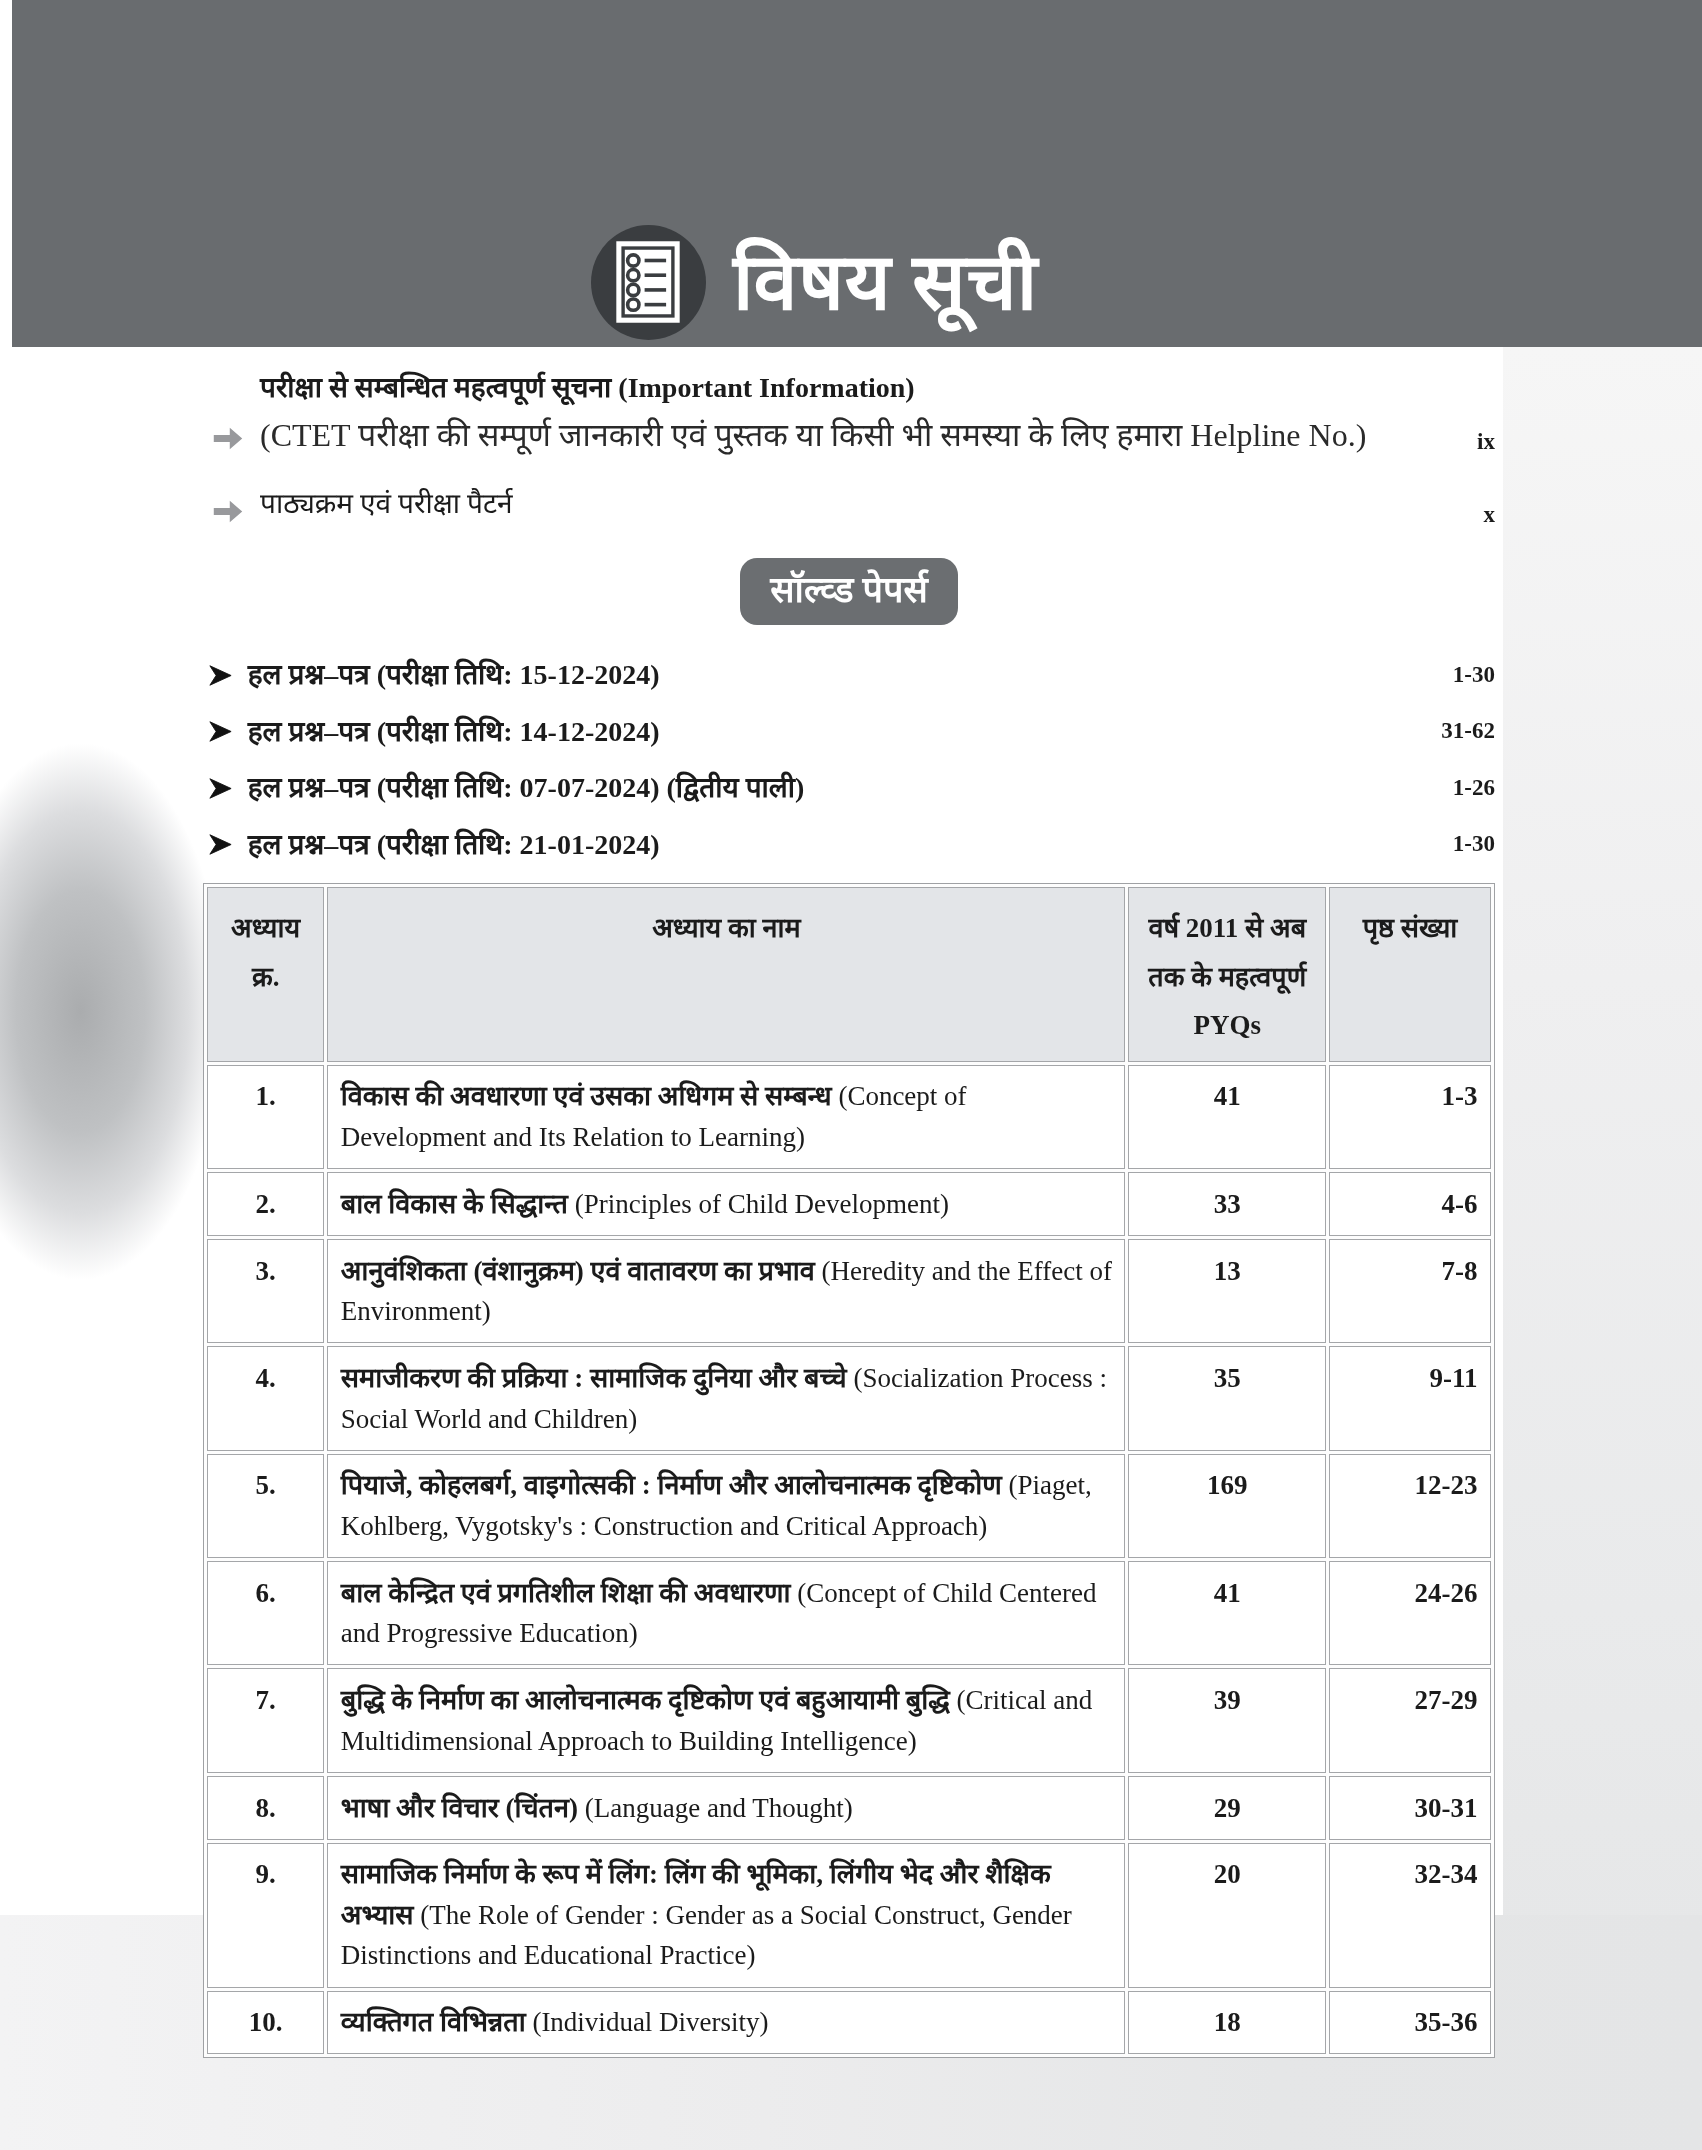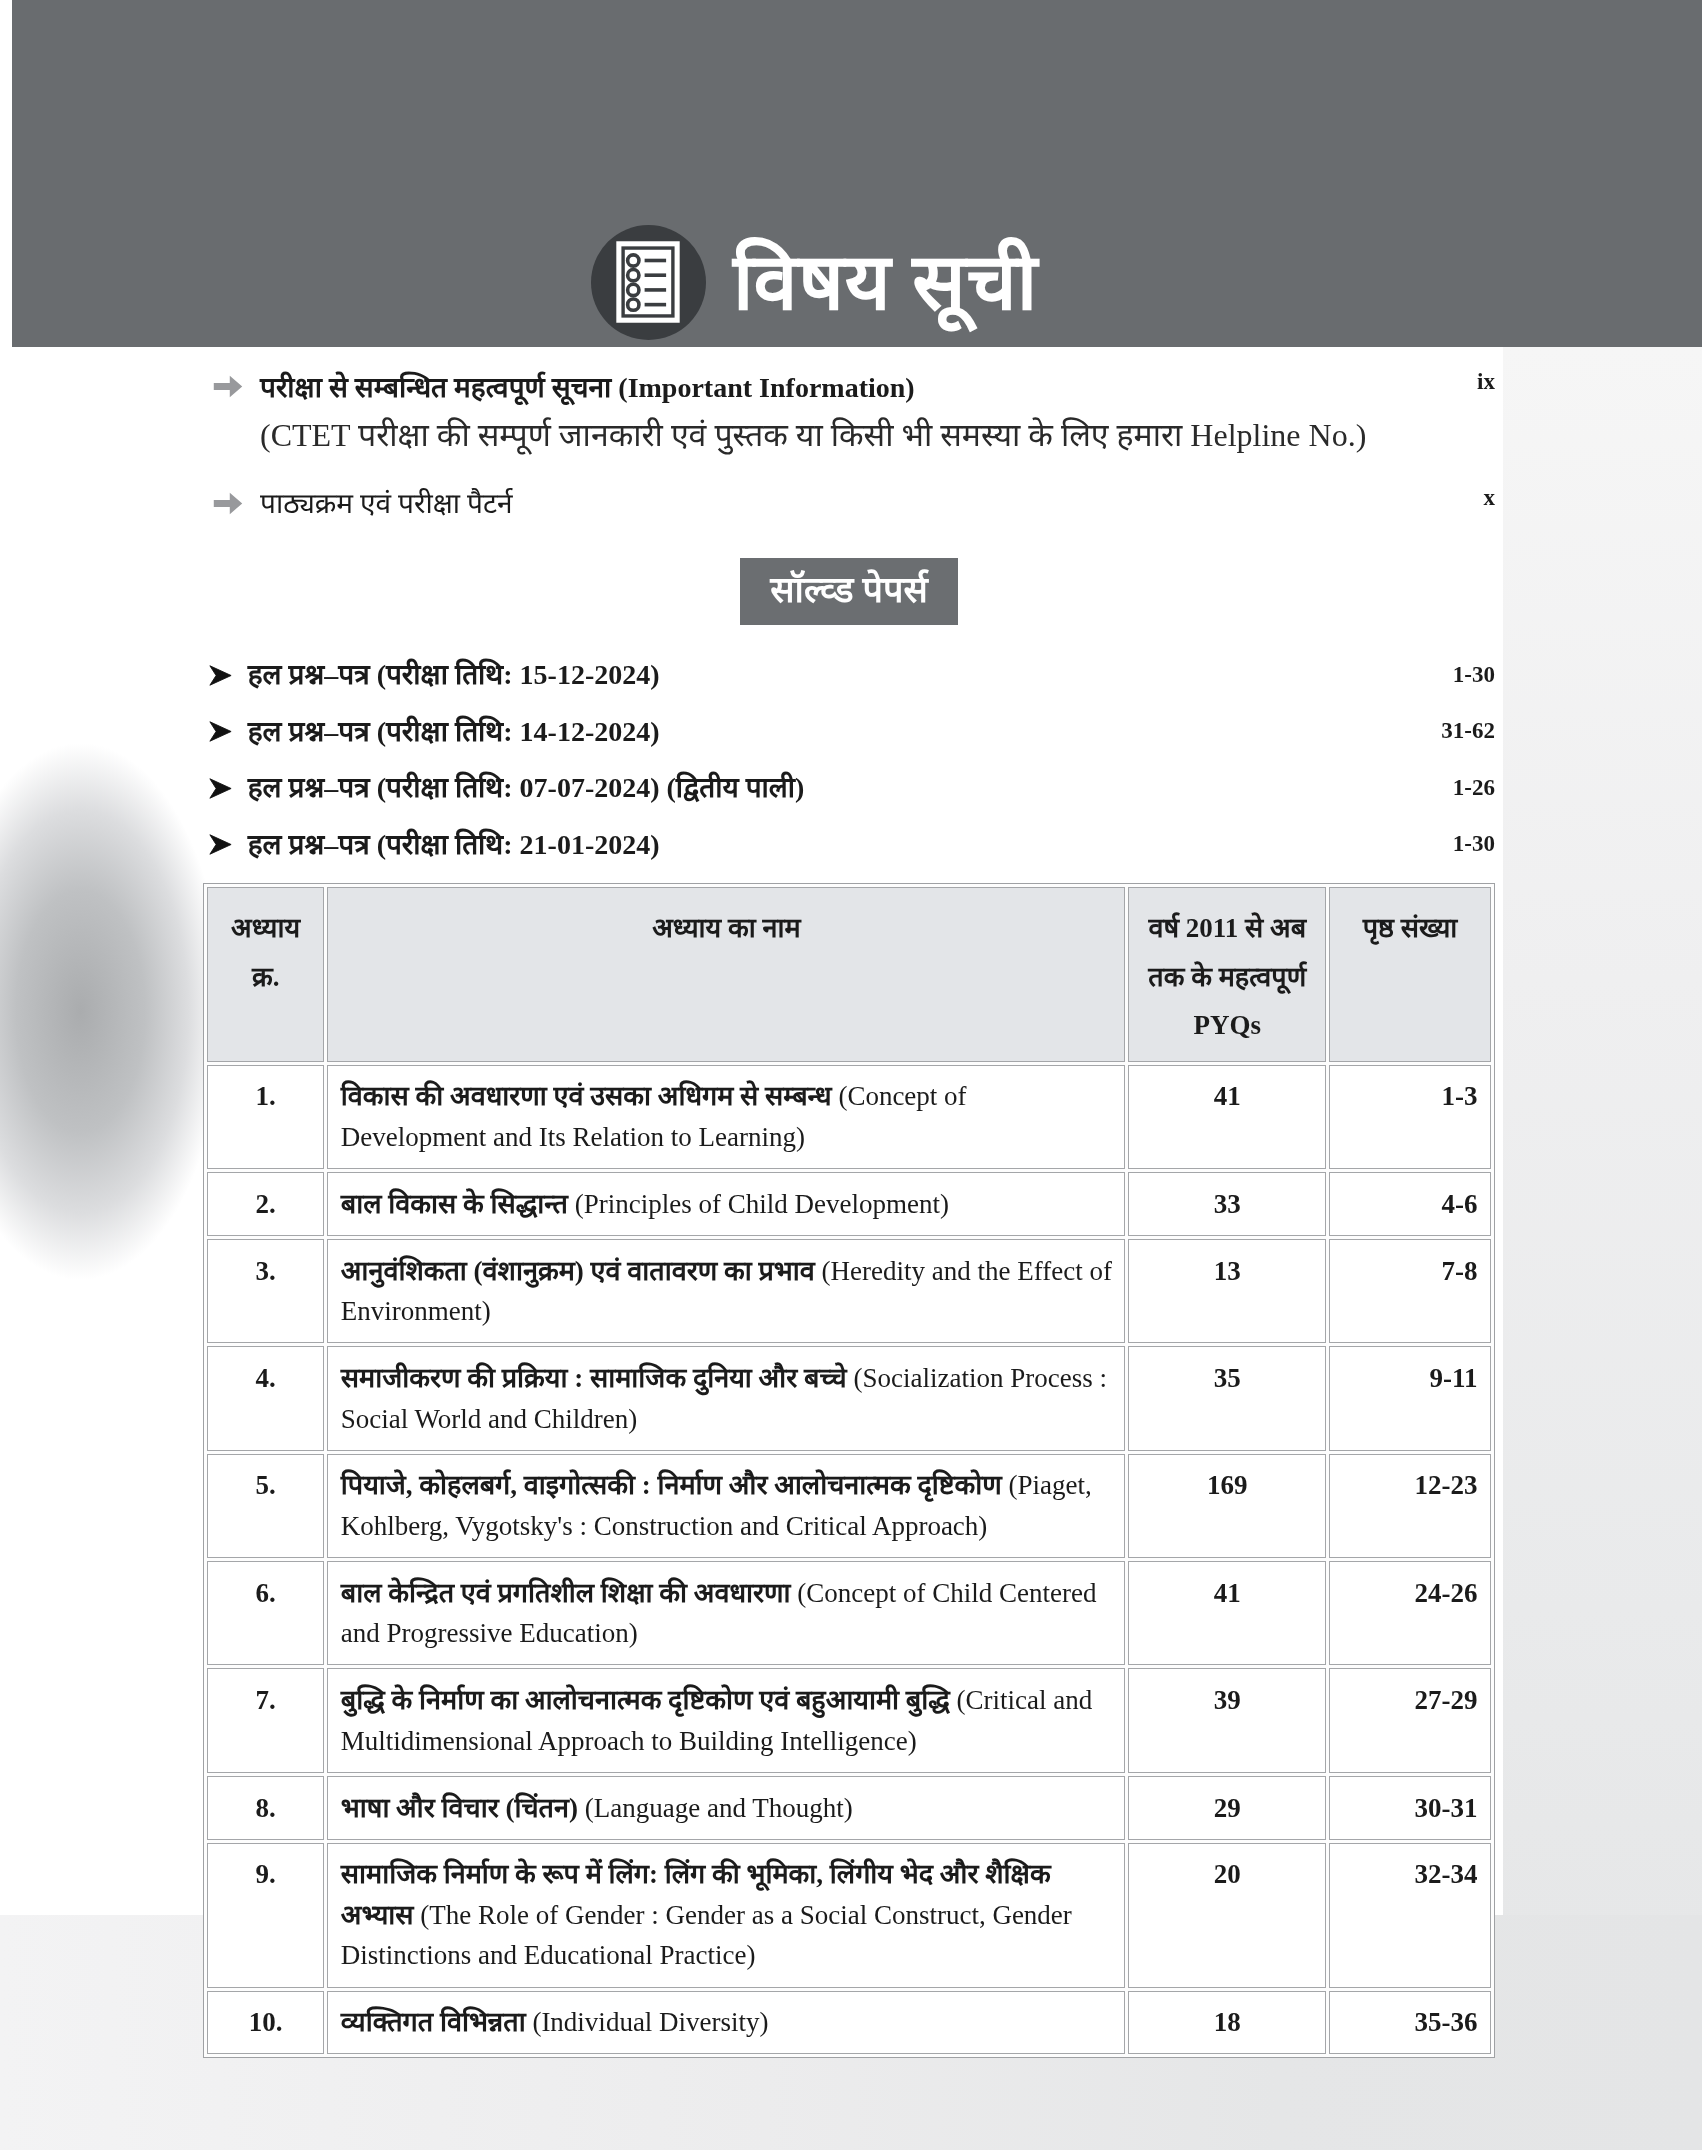--- a/index.html
+++ b/index.html
@@ -39,32 +39,32 @@
     width:115px; height:115px; border-radius:50%;
     background:#3a3d40; flex:0 0 auto;
     display:flex; align-items:center; justify-content:center;
   }
   .page-title {
     color:#ffffff; font-size:79px; font-weight:bold; line-height:1; letter-spacing:0.9px;
   }
   
   .content { position:absolute; left:203px; top:369px; width:1292px; }
   
-  .intro-item { display:flex; align-items:flex-start; margin-bottom:30px; }
+  .intro-item { display:flex; align-items:flex-end; margin-bottom:30px; }
   .intro-arrow { flex:0 0 auto; margin:5.4px 16px 0 9px; }
   .intro-body { flex:1 1 auto; }
   .intro-label { font-size:28px; line-height:1.35; }
   .intro-item:first-child .intro-label { font-weight:bold; }
   .intro-sub { font-size:32px; color:#2a2a2a; margin-top:5.4px; }
   .intro-sub:empty { display:none; }
   .pageno { flex:0 0 auto; font-weight:bold; font-size:23px; text-align:right; min-width:72px; }
   
   .box-heading {
     display:table; margin:0 auto; background:#6b6e71; color:#ffffff;
-    font-weight:bold; text-align:right;
+    font-weight:bold; text-align:right;border-radius:17px;
   }
   .box-heading.solved { font-size:36px; padding:5.4px 30px 12.5px; margin-top:5.4px; margin-bottom:32px; }
   .box-heading.section { font-size:41px; padding:7.2px 36px 14.3px; margin-top:30px; margin-bottom:25px; }
   
   .paper-row { display:flex; align-items:center; margin-bottom:21.5px; }
   .paper-bullet { flex:0 0 auto; margin:5.4px 14.3px 0 5.4px; }
   .paper-label { flex:1 1 auto; font-size:28px; font-weight:bold; line-height:1.25; }
   
   table.contents {
     width:100%; border-collapse:separate; border-spacing:3.6px;

